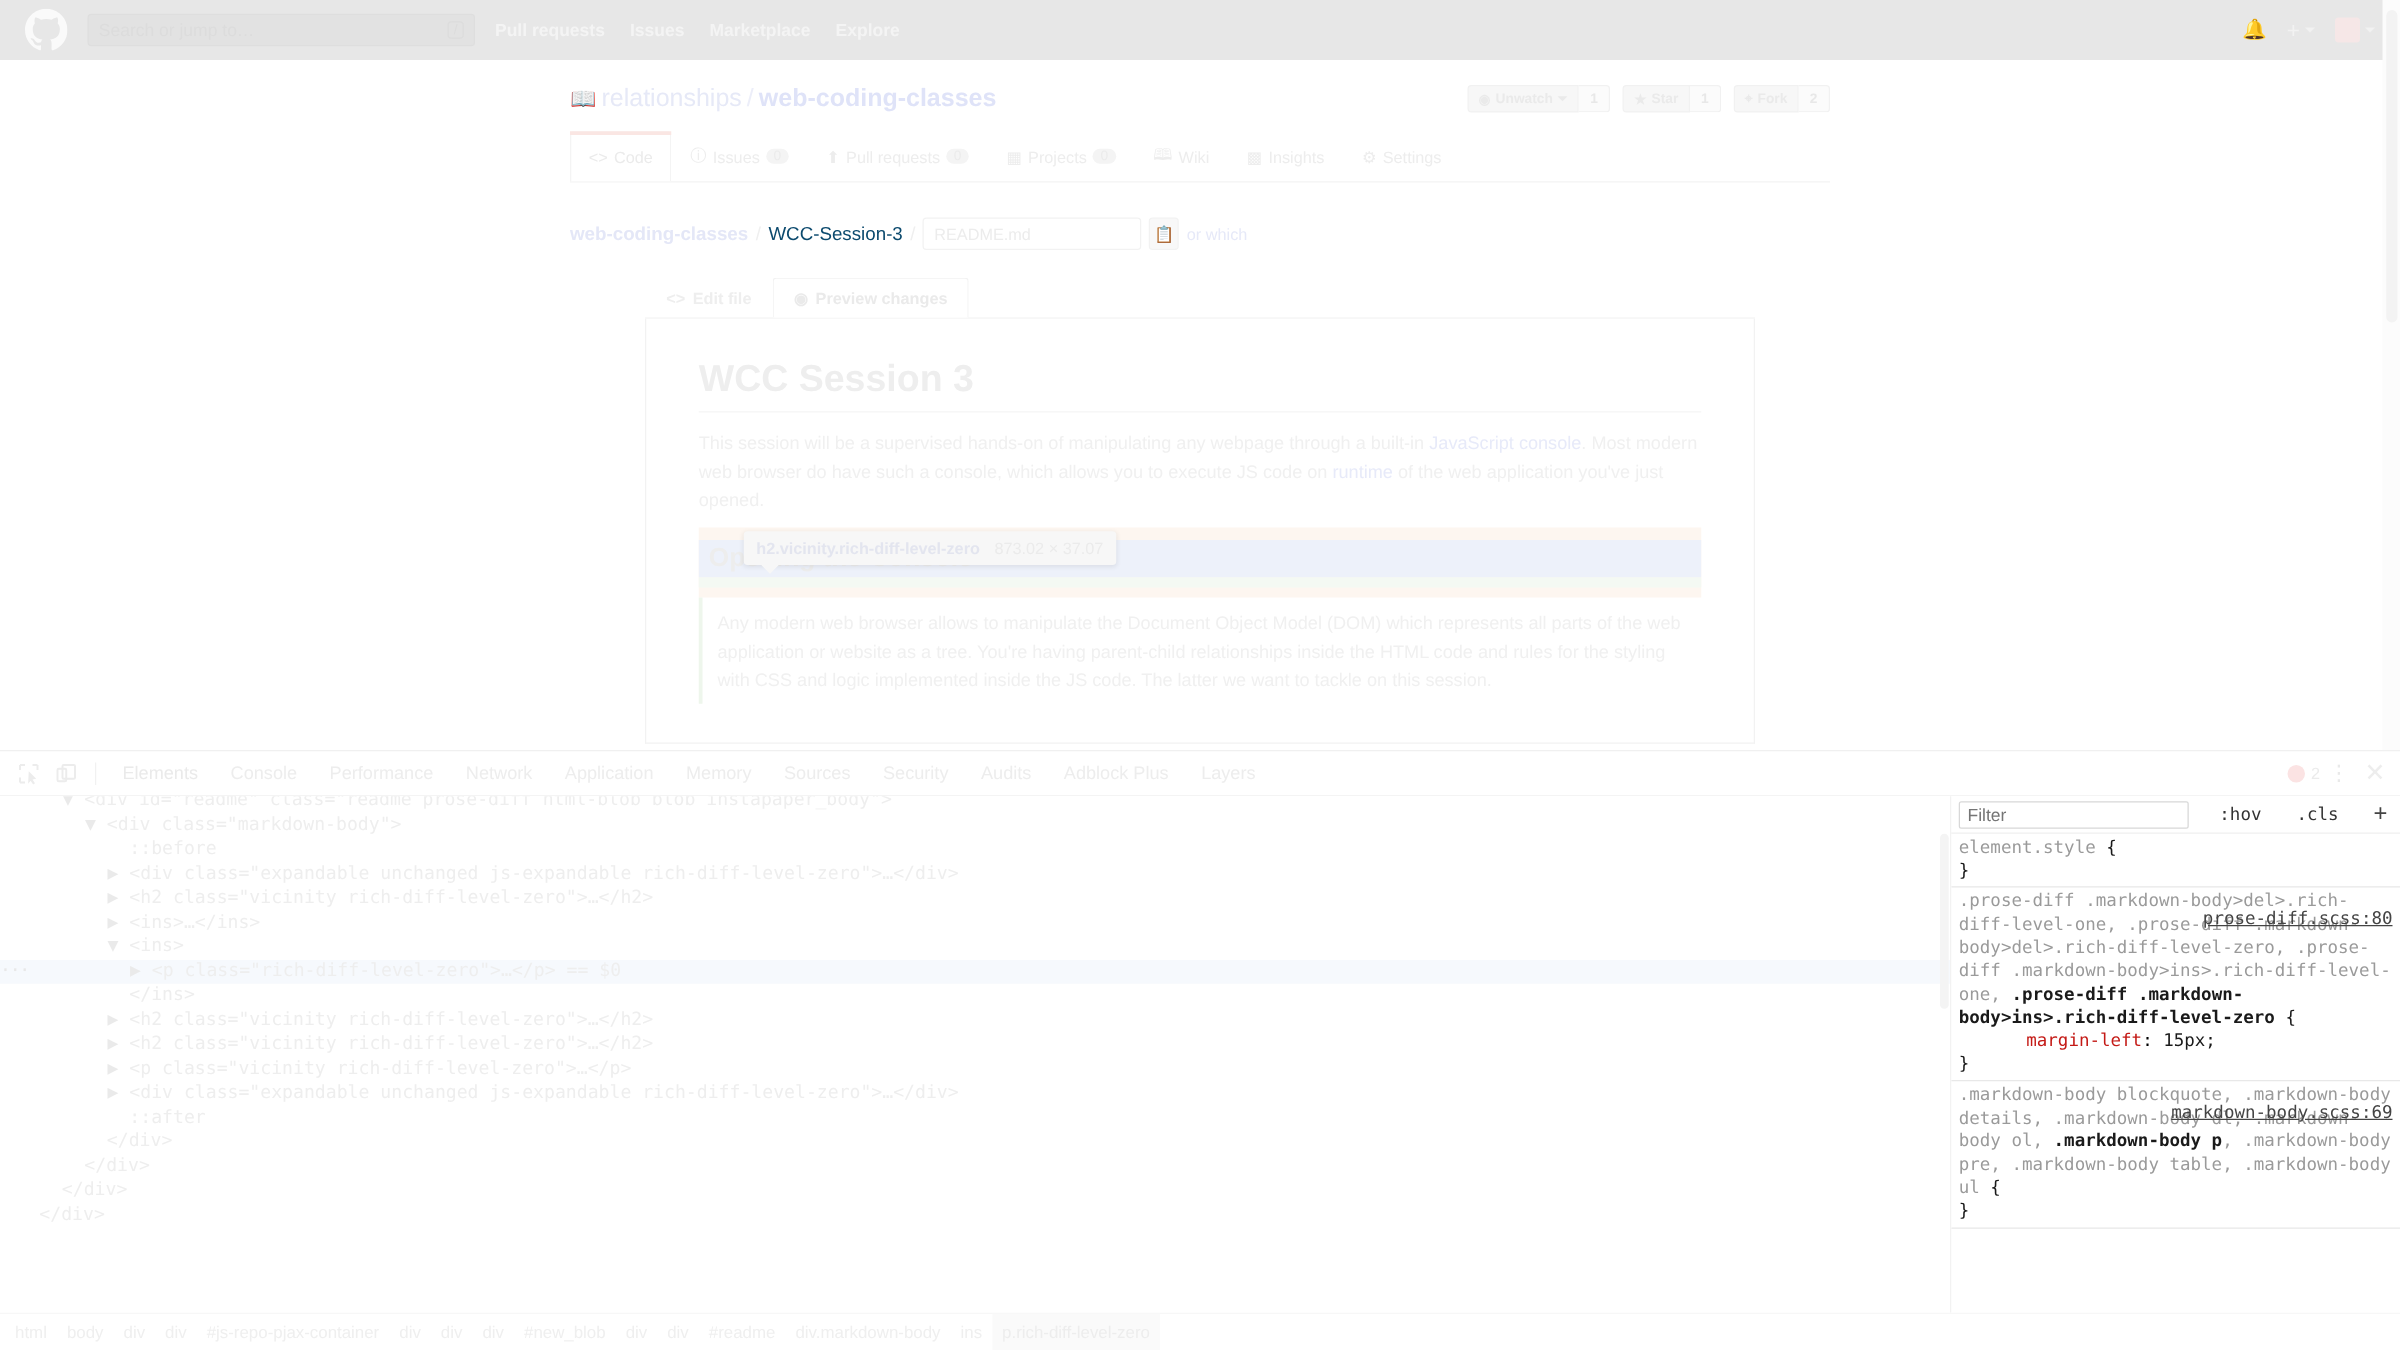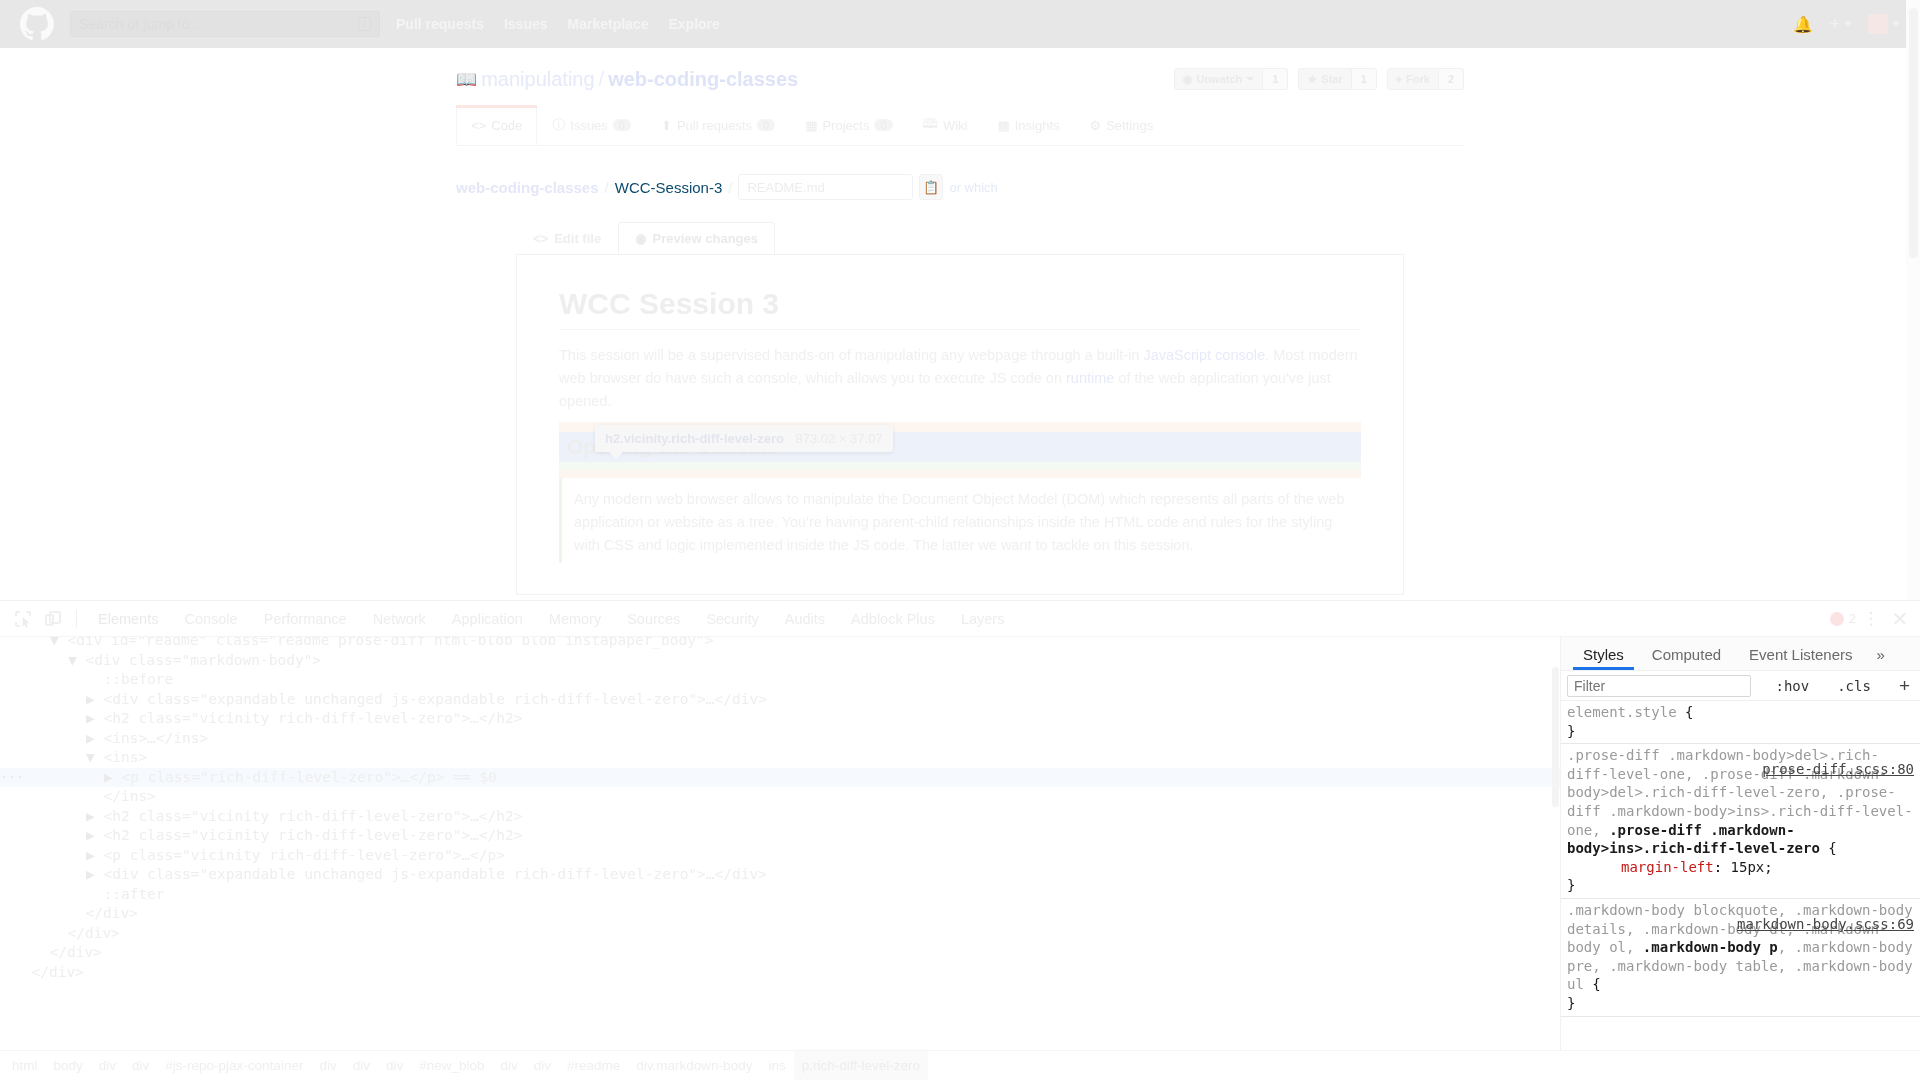--- a/index.html
+++ b/index.html
@@ -215,21 +215,21 @@
             <i class="gh-avatar"></i>
             <i class="caret"></i>
           </span>
       </div>
     </div>
 
     <div class="gh-body">
       <div class="gh-repo-head">
         <div class="repo-title">
           <span class="book">📖</span>
-          <span class="owner">manipulating</span>
+          <span class="owner">relationships</span>
           <span class="sep">/</span>
           <span class="name">web-coding-classes</span>
         </div>
 
         <div class="repo-actions">
           <div class="btn-group">
             <div class="btn">
               <span>◉</span>
               <span>Unwatch</span>
               <i class="caret"></i>
@@ -375,26 +375,20 @@
     <div class="dt-main">
 
       <div class="dom-pane">
         <div class="dom-tree" id="dom-tree"><div class="dom-row" style="padding-left: 50px; margin-top: -6px;"><span class="tri">▼ </span><span class="tag">&lt;div id="readme" class="readme prose-diff html-blob blob instapaper_body"&gt;</span></div><div class="dom-row" style="padding-left: 68px;"><span class="tri">▼ </span><span class="tag">&lt;div class="markdown-body"&gt;</span></div><div class="dom-row" style="padding-left: 86px;"><span class="tri">  </span><span class="tag">::before</span></div><div class="dom-row" style="padding-left: 86px;"><span class="tri">▶ </span><span class="tag">&lt;div class="expandable unchanged js-expandable rich-diff-level-zero"&gt;…&lt;/div&gt;</span></div><div class="dom-row" style="padding-left: 86px;"><span class="tri">▶ </span><span class="tag">&lt;h2 class="vicinity rich-diff-level-zero"&gt;…&lt;/h2&gt;</span></div><div class="dom-row" style="padding-left: 86px;"><span class="tri">▶ </span><span class="tag">&lt;ins&gt;…&lt;/ins&gt;</span></div><div class="dom-row" style="padding-left: 86px;"><span class="tri">▼ </span><span class="tag">&lt;ins&gt;</span></div><div class="dom-row sel" style="padding-left: 104px;"><span class="tri">▶ </span><span class="tag">&lt;p class="rich-diff-level-zero"&gt;…&lt;/p&gt; == $0</span></div><div class="dom-row" style="padding-left: 86px;"><span class="tri">  </span><span class="tag">&lt;/ins&gt;</span></div><div class="dom-row" style="padding-left: 86px;"><span class="tri">▶ </span><span class="tag">&lt;h2 class="vicinity rich-diff-level-zero"&gt;…&lt;/h2&gt;</span></div><div class="dom-row" style="padding-left: 86px;"><span class="tri">▶ </span><span class="tag">&lt;h2 class="vicinity rich-diff-level-zero"&gt;…&lt;/h2&gt;</span></div><div class="dom-row" style="padding-left: 86px;"><span class="tri">▶ </span><span class="tag">&lt;p class="vicinity rich-diff-level-zero"&gt;…&lt;/p&gt;</span></div><div class="dom-row" style="padding-left: 86px;"><span class="tri">▶ </span><span class="tag">&lt;div class="expandable unchanged js-expandable rich-diff-level-zero"&gt;…&lt;/div&gt;</span></div><div class="dom-row" style="padding-left: 86px;"><span class="tri">  </span><span class="tag">::after</span></div><div class="dom-row" style="padding-left: 68px;"><span class="tri">  </span><span class="tag">&lt;/div&gt;</span></div><div class="dom-row" style="padding-left: 50px;"><span class="tri">  </span><span class="tag">&lt;/div&gt;</span></div><div class="dom-row" style="padding-left: 32px;"><span class="tri">  </span><span class="tag">&lt;/div&gt;</span></div><div class="dom-row" style="padding-left: 14px;"><span class="tri">  </span><span class="tag">&lt;/div&gt;</span></div></div>
         <div class="dom-scrollbar">
           <div class="thumb"></div>
         </div>
       </div>
 
       <div class="styles-pane">
-        <div class="st-tabs">
-          <div class="st-tab sel">Styles</div>
-          <div class="st-tab">Computed</div>
-          <div class="st-tab">Event Listeners</div>
-          <div class="st-more">»</div>
-        </div>
         <div class="st-filterbar">
           <div class="st-filter">
             <span>Filter</span>
           </div>
           <span class="st-hov">:hov</span>
           <span class="st-cls">.cls</span>
           <span class="st-plus">+</span>
         </div>
         <div class="st-rules" id="st-rules">
             <div class="st-rule">

